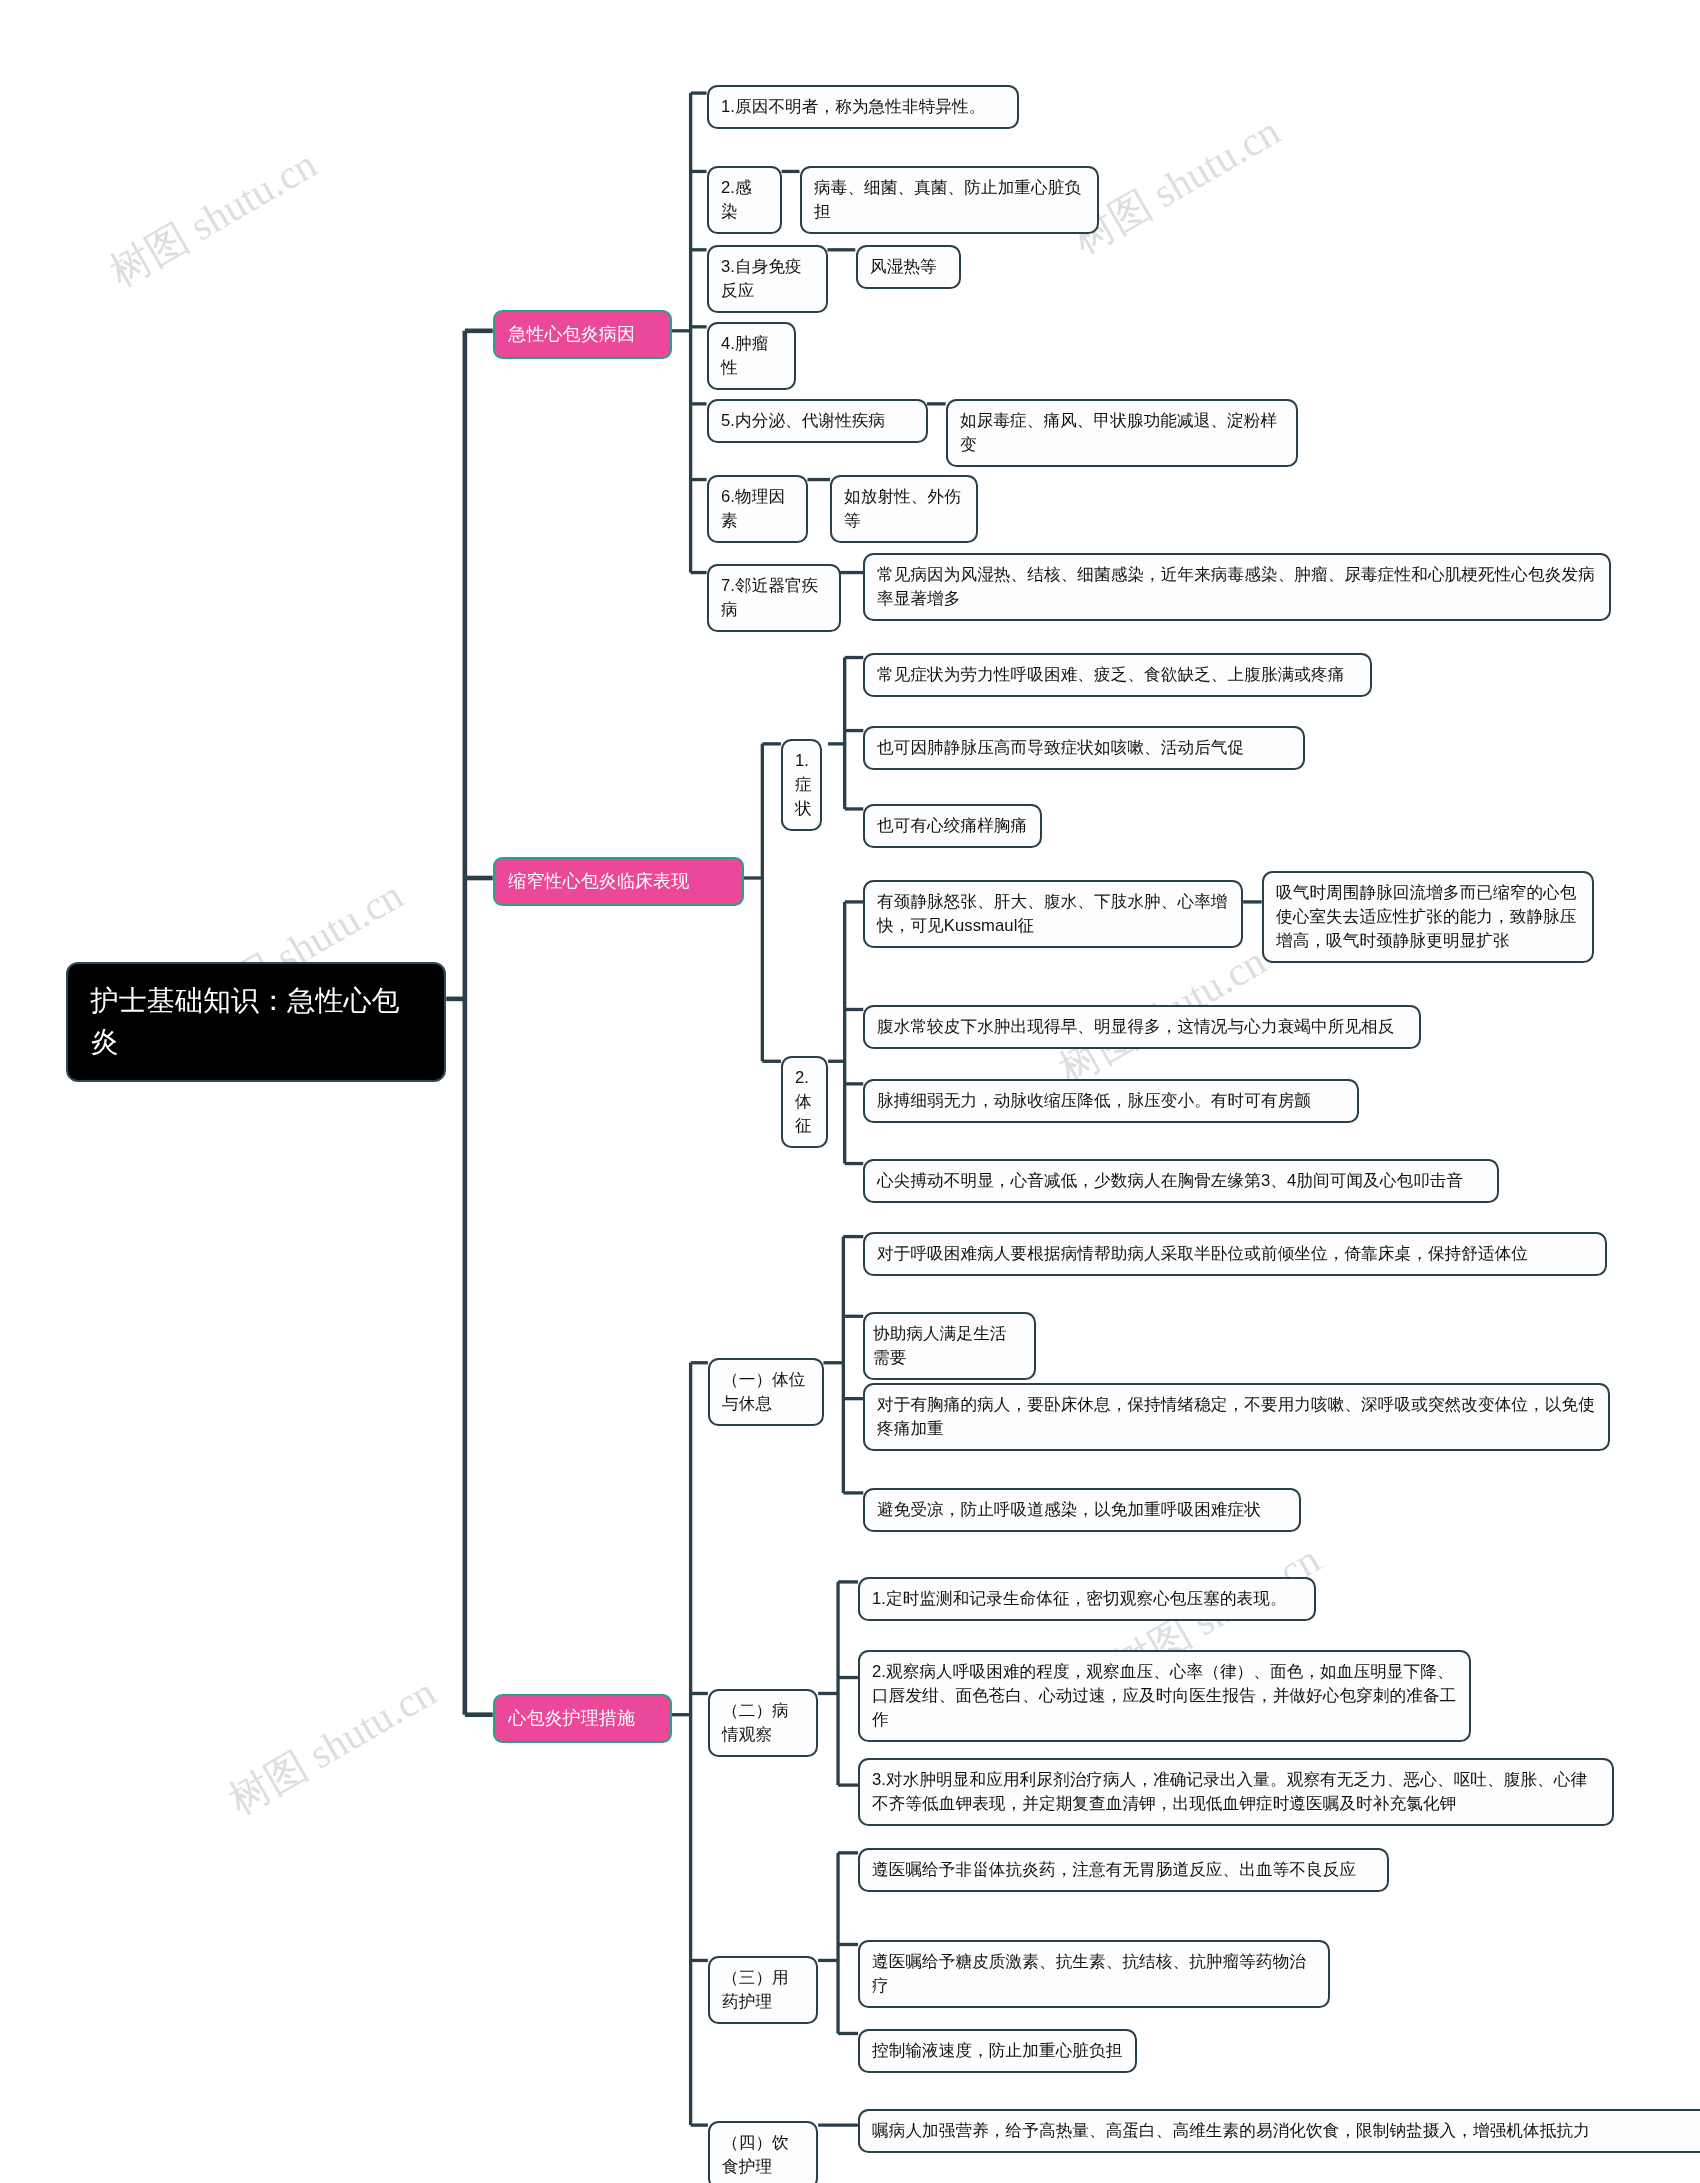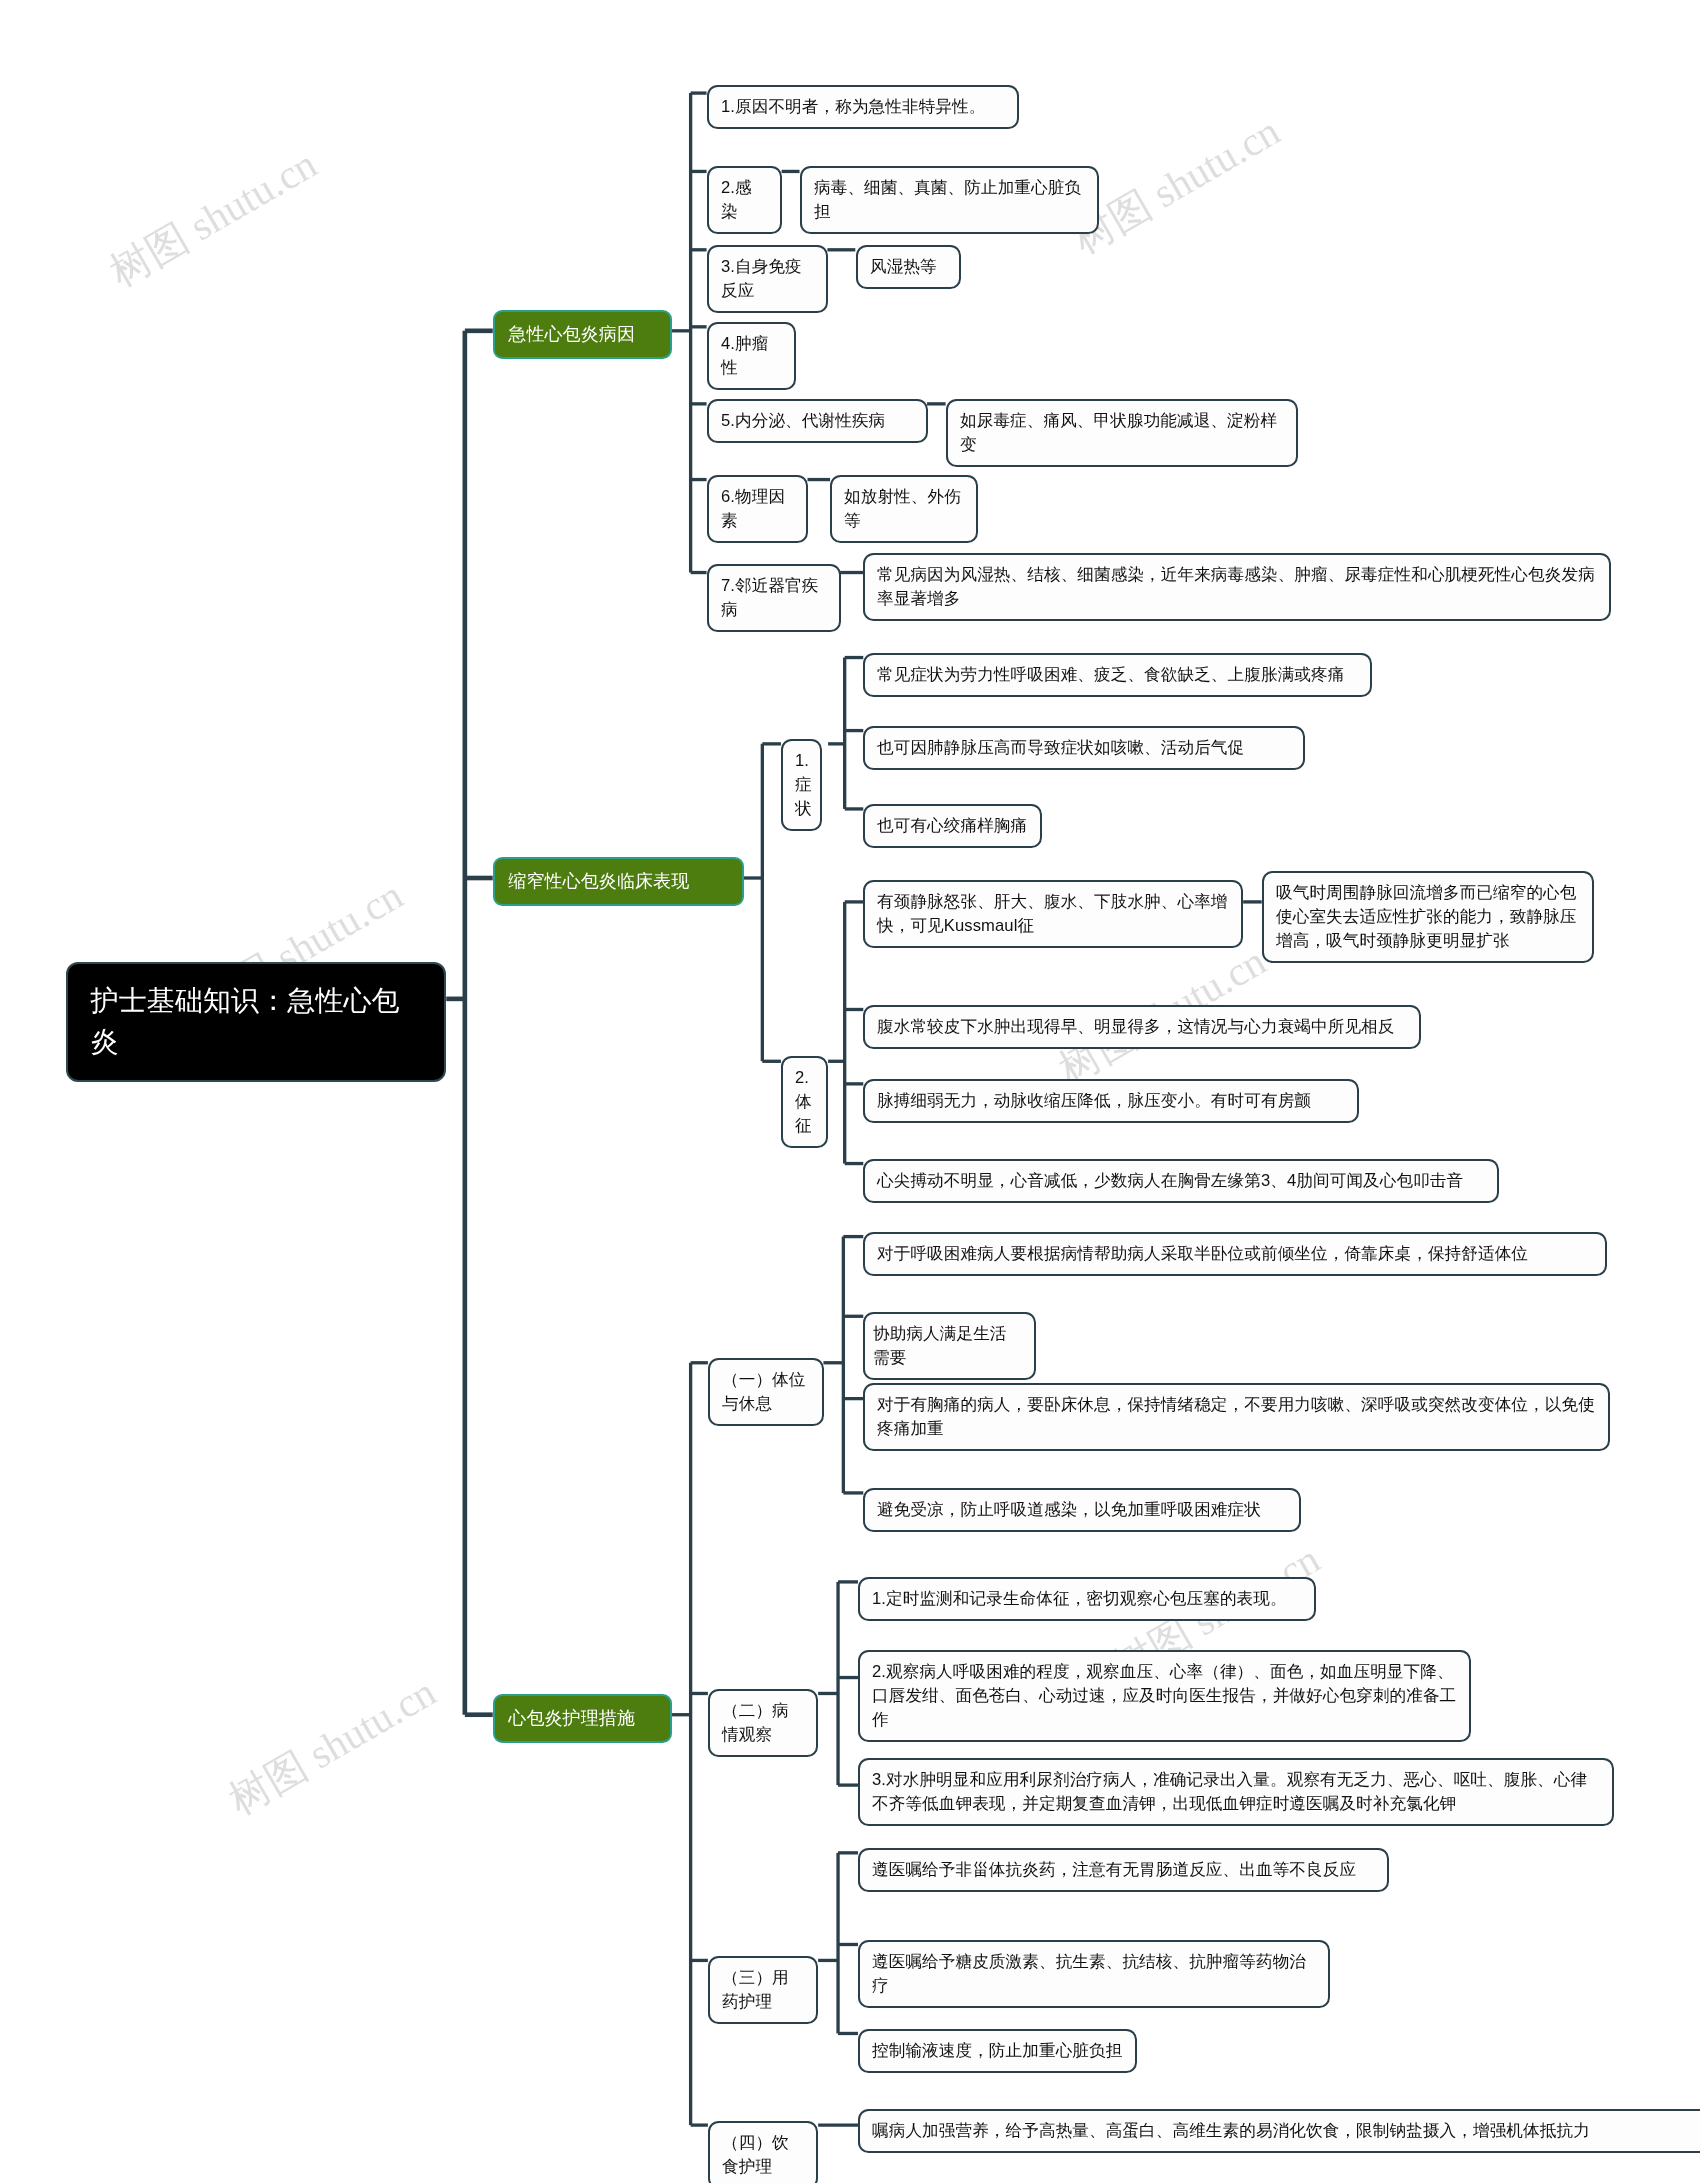--- a/index.html
+++ b/index.html
@@ -55,21 +55,21 @@
   .node.root {
     background: #000000;
     color: #ffffff;
     border: 2px solid #2d4a52;
     font-size: 28px;
     padding: 17.3px 22.6px;
     border-radius: 12px;
   }
 
   .node.branch {
-    background: #4d7c0f;
+    background: #ec4899;
     color: #ffffff;
     border: 2px solid #2aa08a;
     font-size: 18px;
     padding: 9.3px 13.3px;
     border-radius: 9.3px;
     justify-content: center;
   }
 
   .node.leaf {
     background: #fdfdfd;

